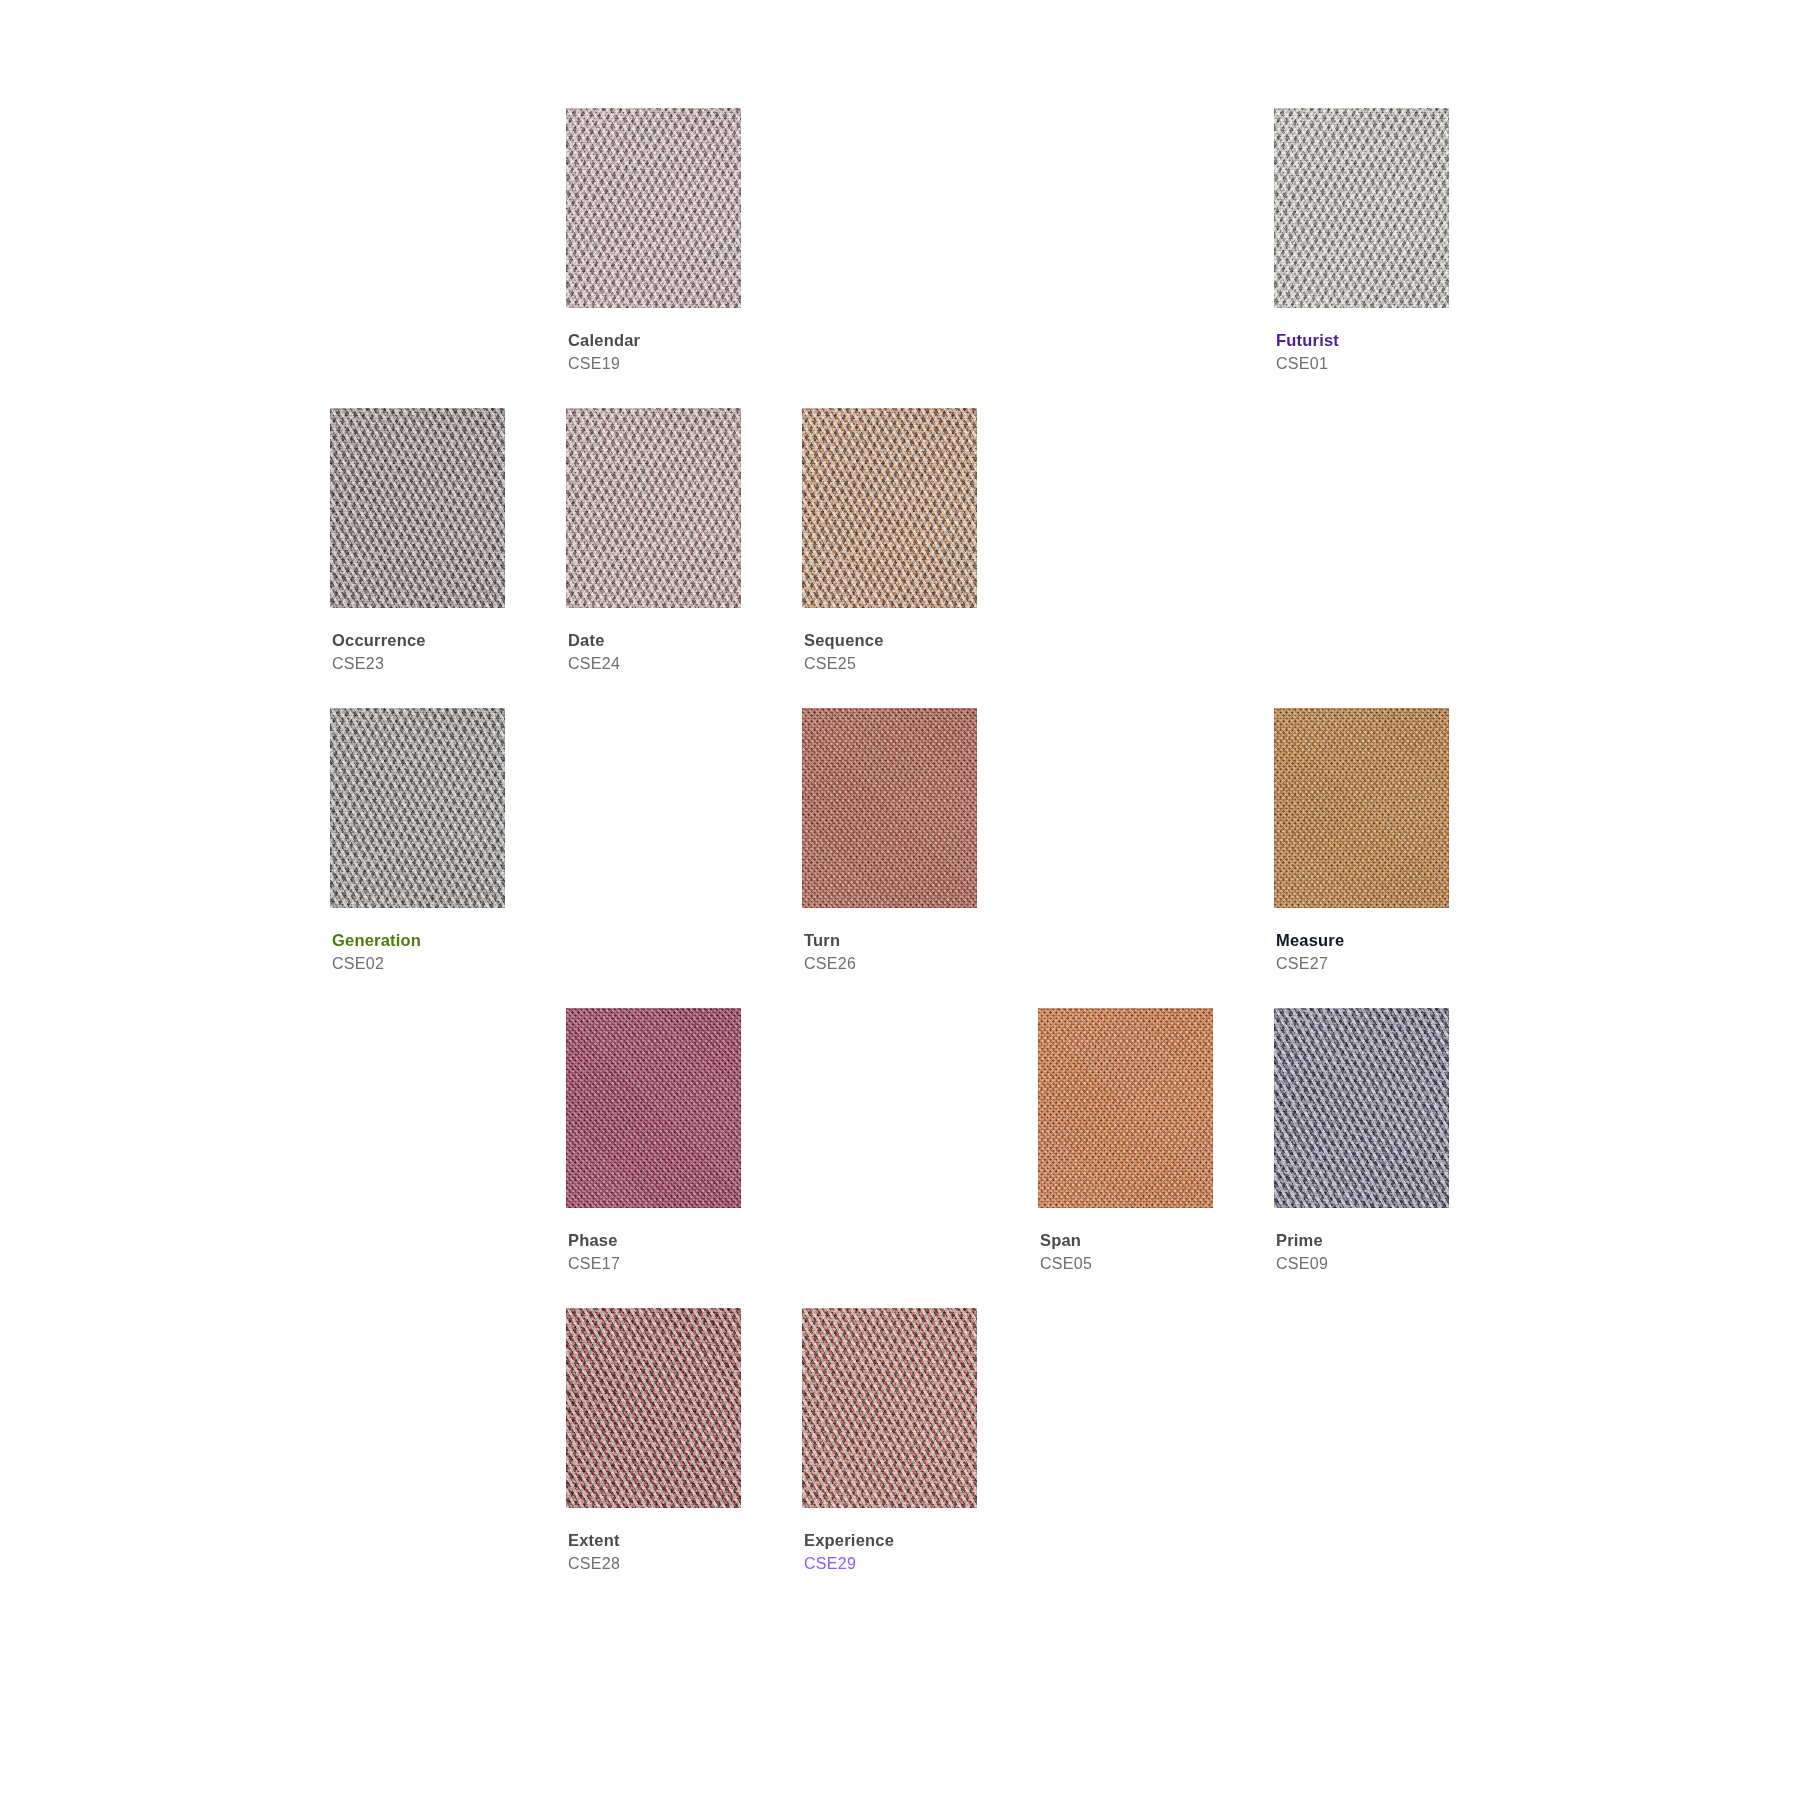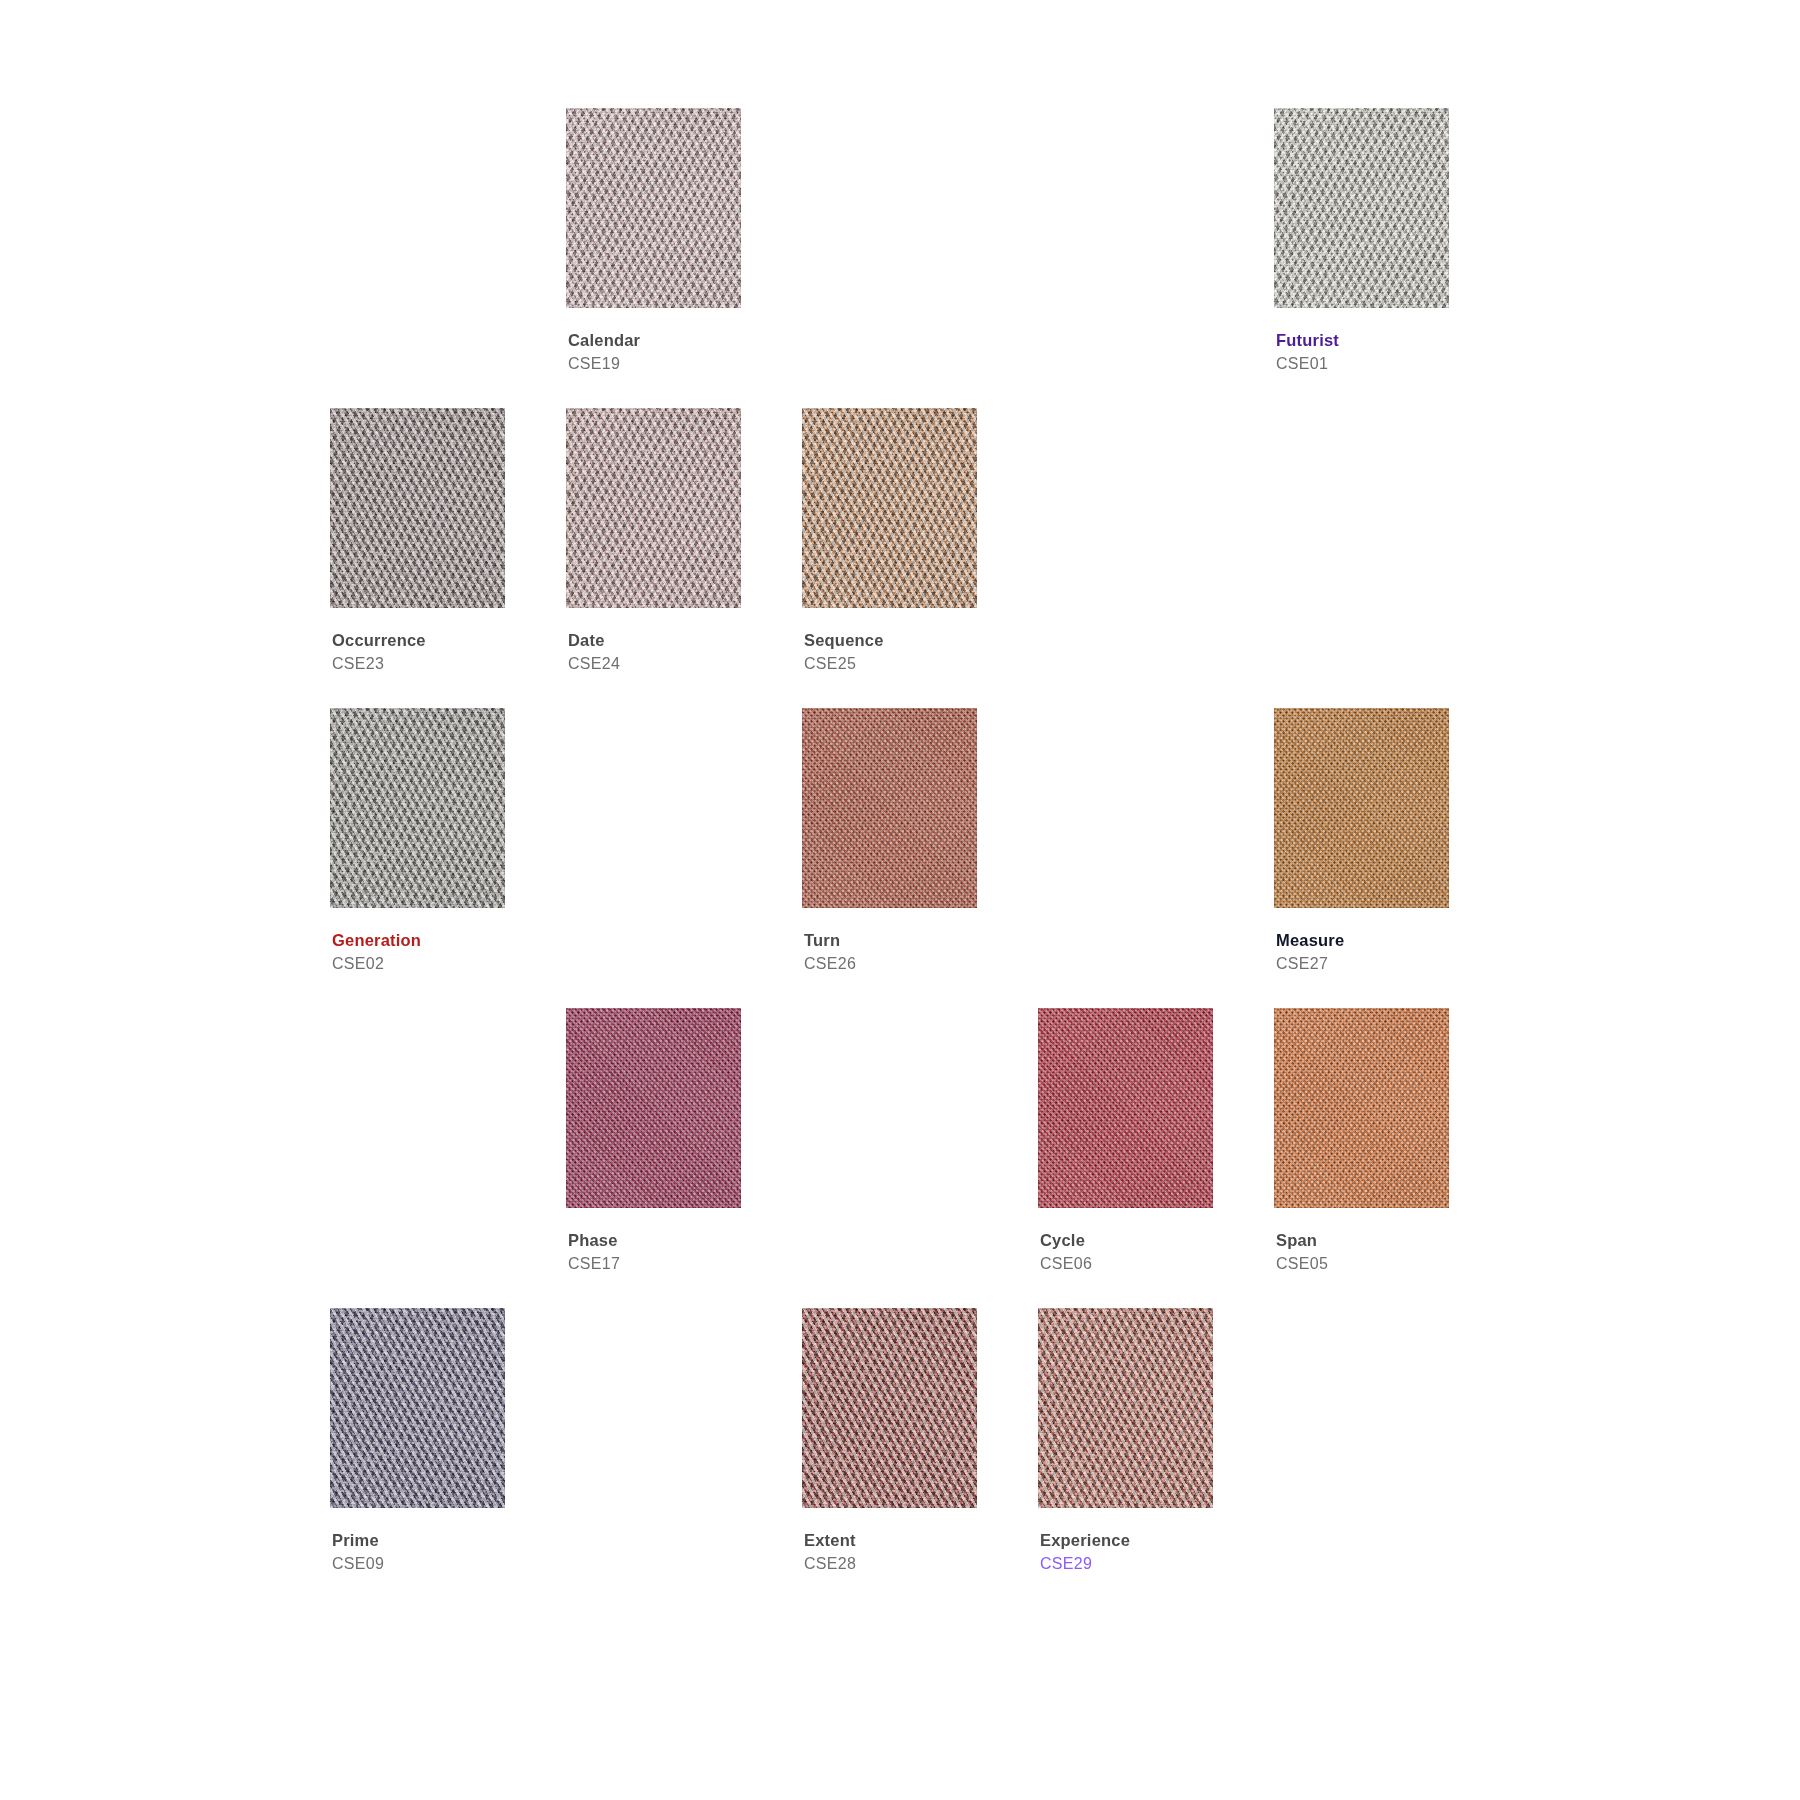--- a/index.html
+++ b/index.html
@@ -184,21 +184,21 @@
       </div>
       <div class="swatch-card empty"></div>
       <div class="swatch-card empty"></div>
       <div class="swatch-card">
         <div class="swatch-chip fleck" style="background-color: rgb(139, 134, 128);">
           <div class="weave w1"></div>
           <div class="weave w2"></div>
           <div class="weave w3"></div>
         </div>
         <div class="swatch-caption">
-          <div class="swatch-name" style="color: #b91c1c;">Generation</div>
+          <div class="swatch-name" style="color: #4d7c0f;">Generation</div>
           <div class="swatch-code" style="color: rgb(111, 111, 111);">CSE02</div>
         </div>
       </div>
       <div class="swatch-card empty"></div>
       <div class="swatch-card">
         <div class="swatch-chip smooth" style="background-color: rgb(192, 87, 63);">
           <div class="weave w1"></div>
           <div class="weave w2"></div>
           <div class="weave w3"></div>
         </div>
@@ -226,31 +226,20 @@
           <div class="weave w2"></div>
           <div class="weave w3"></div>
         </div>
         <div class="swatch-caption">
           <div class="swatch-name" style="color: rgb(75, 75, 75);">Phase</div>
           <div class="swatch-code" style="color: rgb(111, 111, 111);">CSE17</div>
         </div>
       </div>
       <div class="swatch-card empty"></div>
       <div class="swatch-card">
-        <div class="swatch-chip smooth" style="background-color: rgb(196, 43, 60);">
-          <div class="weave w1"></div>
-          <div class="weave w2"></div>
-          <div class="weave w3"></div>
-        </div>
-        <div class="swatch-caption">
-          <div class="swatch-name" style="color: rgb(75, 75, 75);">Cycle</div>
-          <div class="swatch-code" style="color: rgb(111, 111, 111);">CSE06</div>
-        </div>
-      </div>
-      <div class="swatch-card">
         <div class="swatch-chip smooth" style="background-color: rgb(232, 116, 48);">
           <div class="weave w1"></div>
           <div class="weave w2"></div>
           <div class="weave w3"></div>
         </div>
         <div class="swatch-caption">
           <div class="swatch-name" style="color: rgb(75, 75, 75);">Span</div>
           <div class="swatch-code" style="color: rgb(111, 111, 111);">CSE05</div>
         </div>
       </div>

